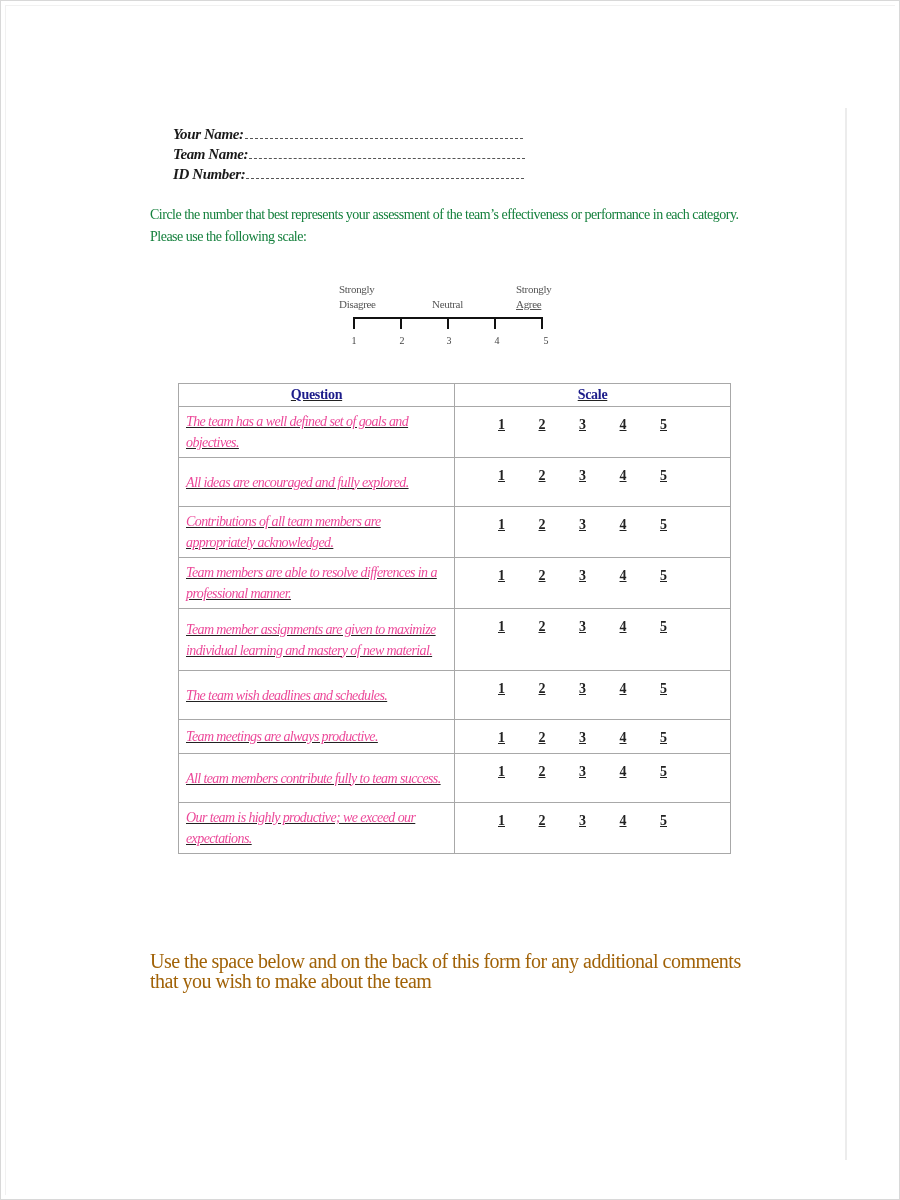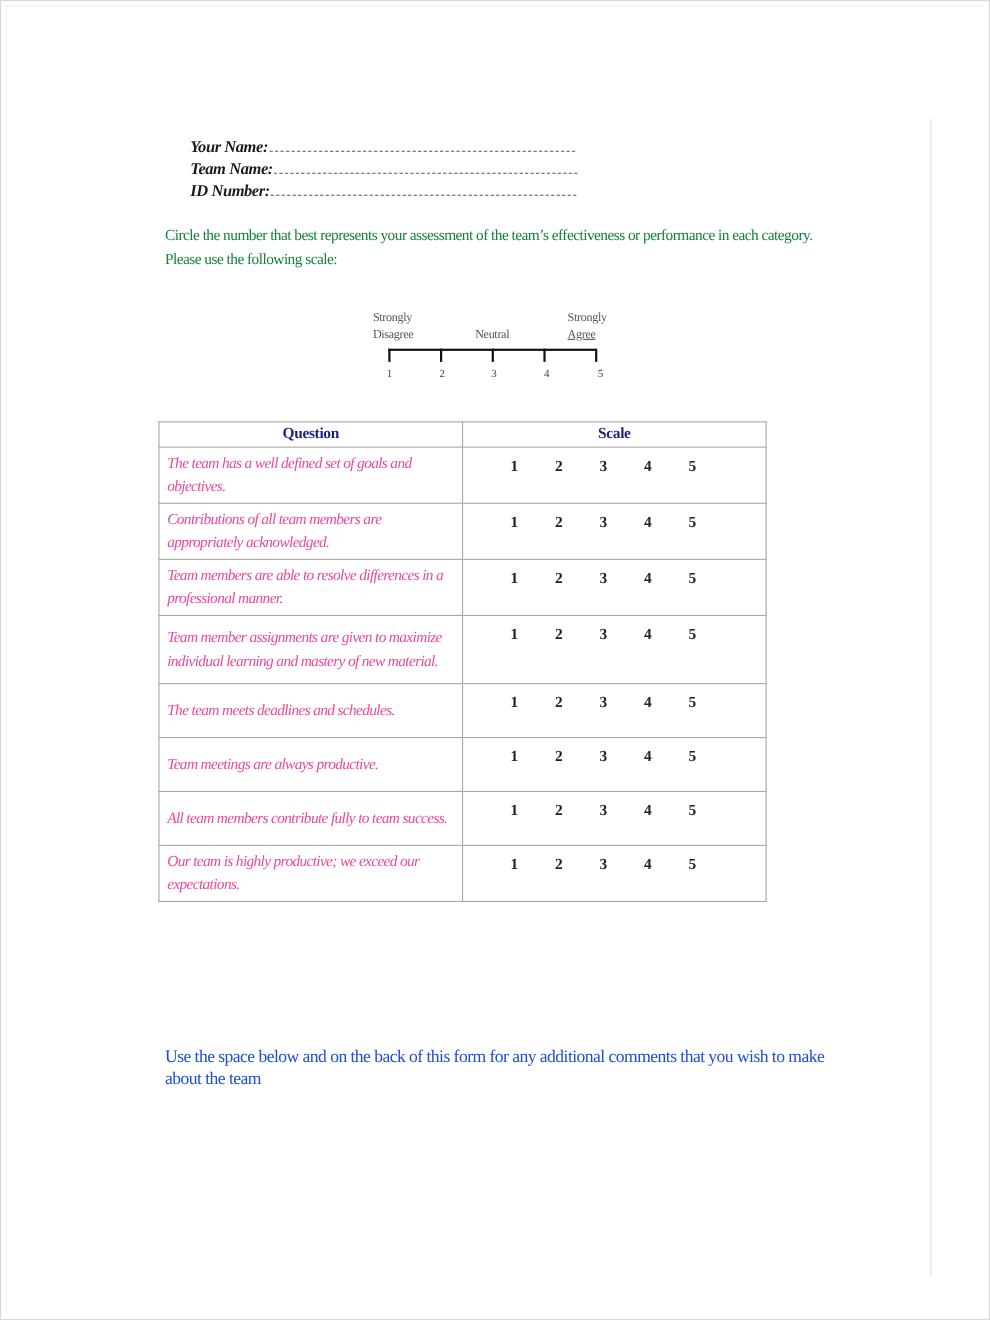--- a/index.html
+++ b/index.html
@@ -29,40 +29,40 @@
     font-size:14px; line-height:22px; letter-spacing:-0.5px; color:#15803d;
   }
   .scale-graphic { position:absolute; left:330px; top:282px; width:240px; height:70px; }
   .scale-graphic .lbl {
     position:absolute; font-size:11px; line-height:15px; color:#555; letter-spacing:-0.3px;
   }
   .scale-graphic .axis { position:absolute; left:23px; top:35px; width:189px; height:2px; background:#111; }
   .scale-graphic .tick { position:absolute; top:35px; width:2px; height:12px; background:#111; }
   .scale-graphic .num { position:absolute; top:53px; font-size:10px; color:#444; width:10px; text-align:center; }
   table.survey {
-    position:absolute; left:144px; top:383px; width:552px;
-    border-collapse:collapse; table-layout:fixed;
+    position:absolute; left:178px; top:383px; width:552px;
+    border-collapse:collapse; table-layout:fixed;text-decoration:underline;
   }
   table.survey th, table.survey td { border:1.5px solid #a8a8a8; }
   table.survey th {
     color:#1c1c8a; font-weight:bold; font-size:14px; height:22px; text-align:center;
     letter-spacing:-0.3px; padding:0;
   }
   table.survey td.q {
     font-style:italic; font-size:14px; line-height:21px; letter-spacing:-0.6px;
     padding:4px 6px 4px 7px; vertical-align:middle; color:#ec4899;
   }
   table.survey td.s { vertical-align:top; padding:0; }
   .scale-nums { display:flex; padding-left:43px; padding-top:10px; }
   .scale-nums span {
     width:40.5px; font-weight:bold; font-size:14px; color:#222; text-align:left;
   }
   .closing {
     position:absolute; left:150px; top:951px; width:600px;
-    font-size:16px; line-height:20px; letter-spacing:-0.5px; color:#1d4ed8;
+    font-size:20px; line-height:20px; letter-spacing:-0.5px; color:#a16207;
   }
 </style>
 </head>
 <body>
 
 <div class="page-frame"></div>
 <div class="page-inner-left"></div>
 <div class="page-inner-top"></div>
 <div class="side-rule"></div>
 
@@ -120,20 +120,32 @@
           <div class="scale-nums">
             <span>1</span>
             <span>2</span>
             <span>3</span>
             <span>4</span>
             <span>5</span>
           </div>
         </td>
       </tr>
       <tr style="height: 49px;">
+        <td class="q">All ideas are encouraged and fully explored.</td>
+        <td class="s">
+          <div class="scale-nums">
+            <span>1</span>
+            <span>2</span>
+            <span>3</span>
+            <span>4</span>
+            <span>5</span>
+          </div>
+        </td>
+      </tr>
+      <tr style="height: 49px;">
         <td class="q">Contributions of all team members are appropriately acknowledged.</td>
         <td class="s">
           <div class="scale-nums">
             <span>1</span>
             <span>2</span>
             <span>3</span>
             <span>4</span>
             <span>5</span>
           </div>
         </td>
@@ -156,32 +168,32 @@
           <div class="scale-nums">
             <span>1</span>
             <span>2</span>
             <span>3</span>
             <span>4</span>
             <span>5</span>
           </div>
         </td>
       </tr>
       <tr style="height: 49px;">
-        <td class="q">The team meets deadlines and schedules.</td>
-        <td class="s">
-          <div class="scale-nums">
-            <span>1</span>
-            <span>2</span>
-            <span>3</span>
-            <span>4</span>
-            <span>5</span>
-          </div>
-        </td>
-      </tr>
-      <tr style="height: 49px;">
+        <td class="q">The team wish deadlines and schedules.</td>
+        <td class="s">
+          <div class="scale-nums">
+            <span>1</span>
+            <span>2</span>
+            <span>3</span>
+            <span>4</span>
+            <span>5</span>
+          </div>
+        </td>
+      </tr>
+      <tr style="height: 34px;">
         <td class="q">Team meetings are always productive.</td>
         <td class="s">
           <div class="scale-nums">
             <span>1</span>
             <span>2</span>
             <span>3</span>
             <span>4</span>
             <span>5</span>
           </div>
         </td>

